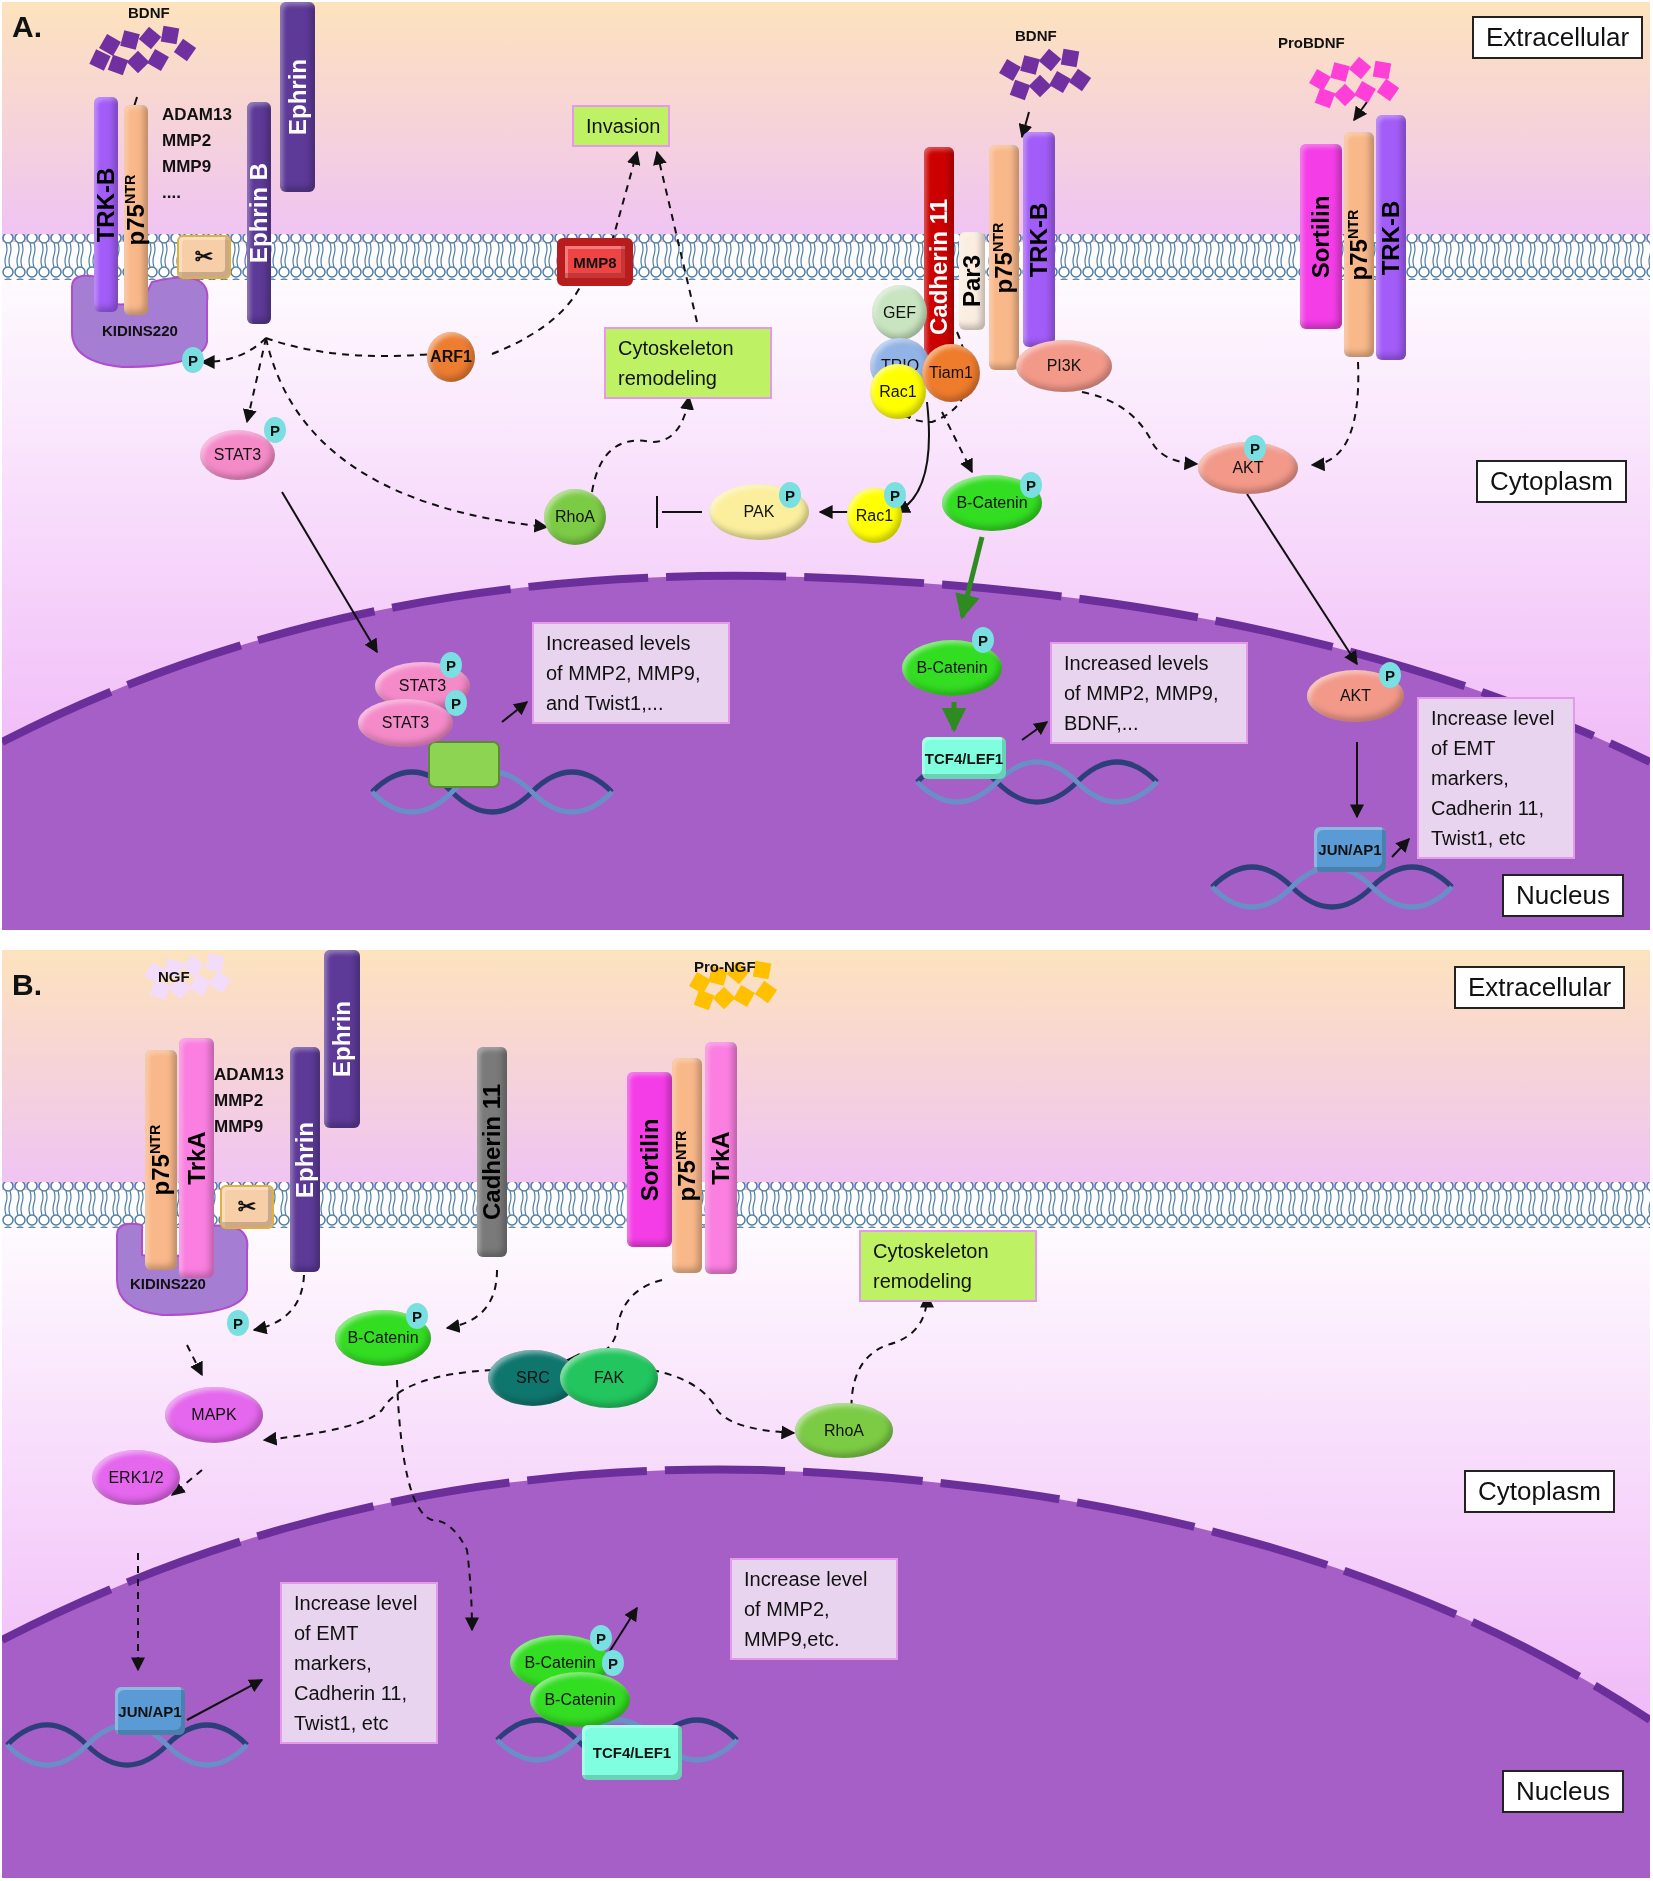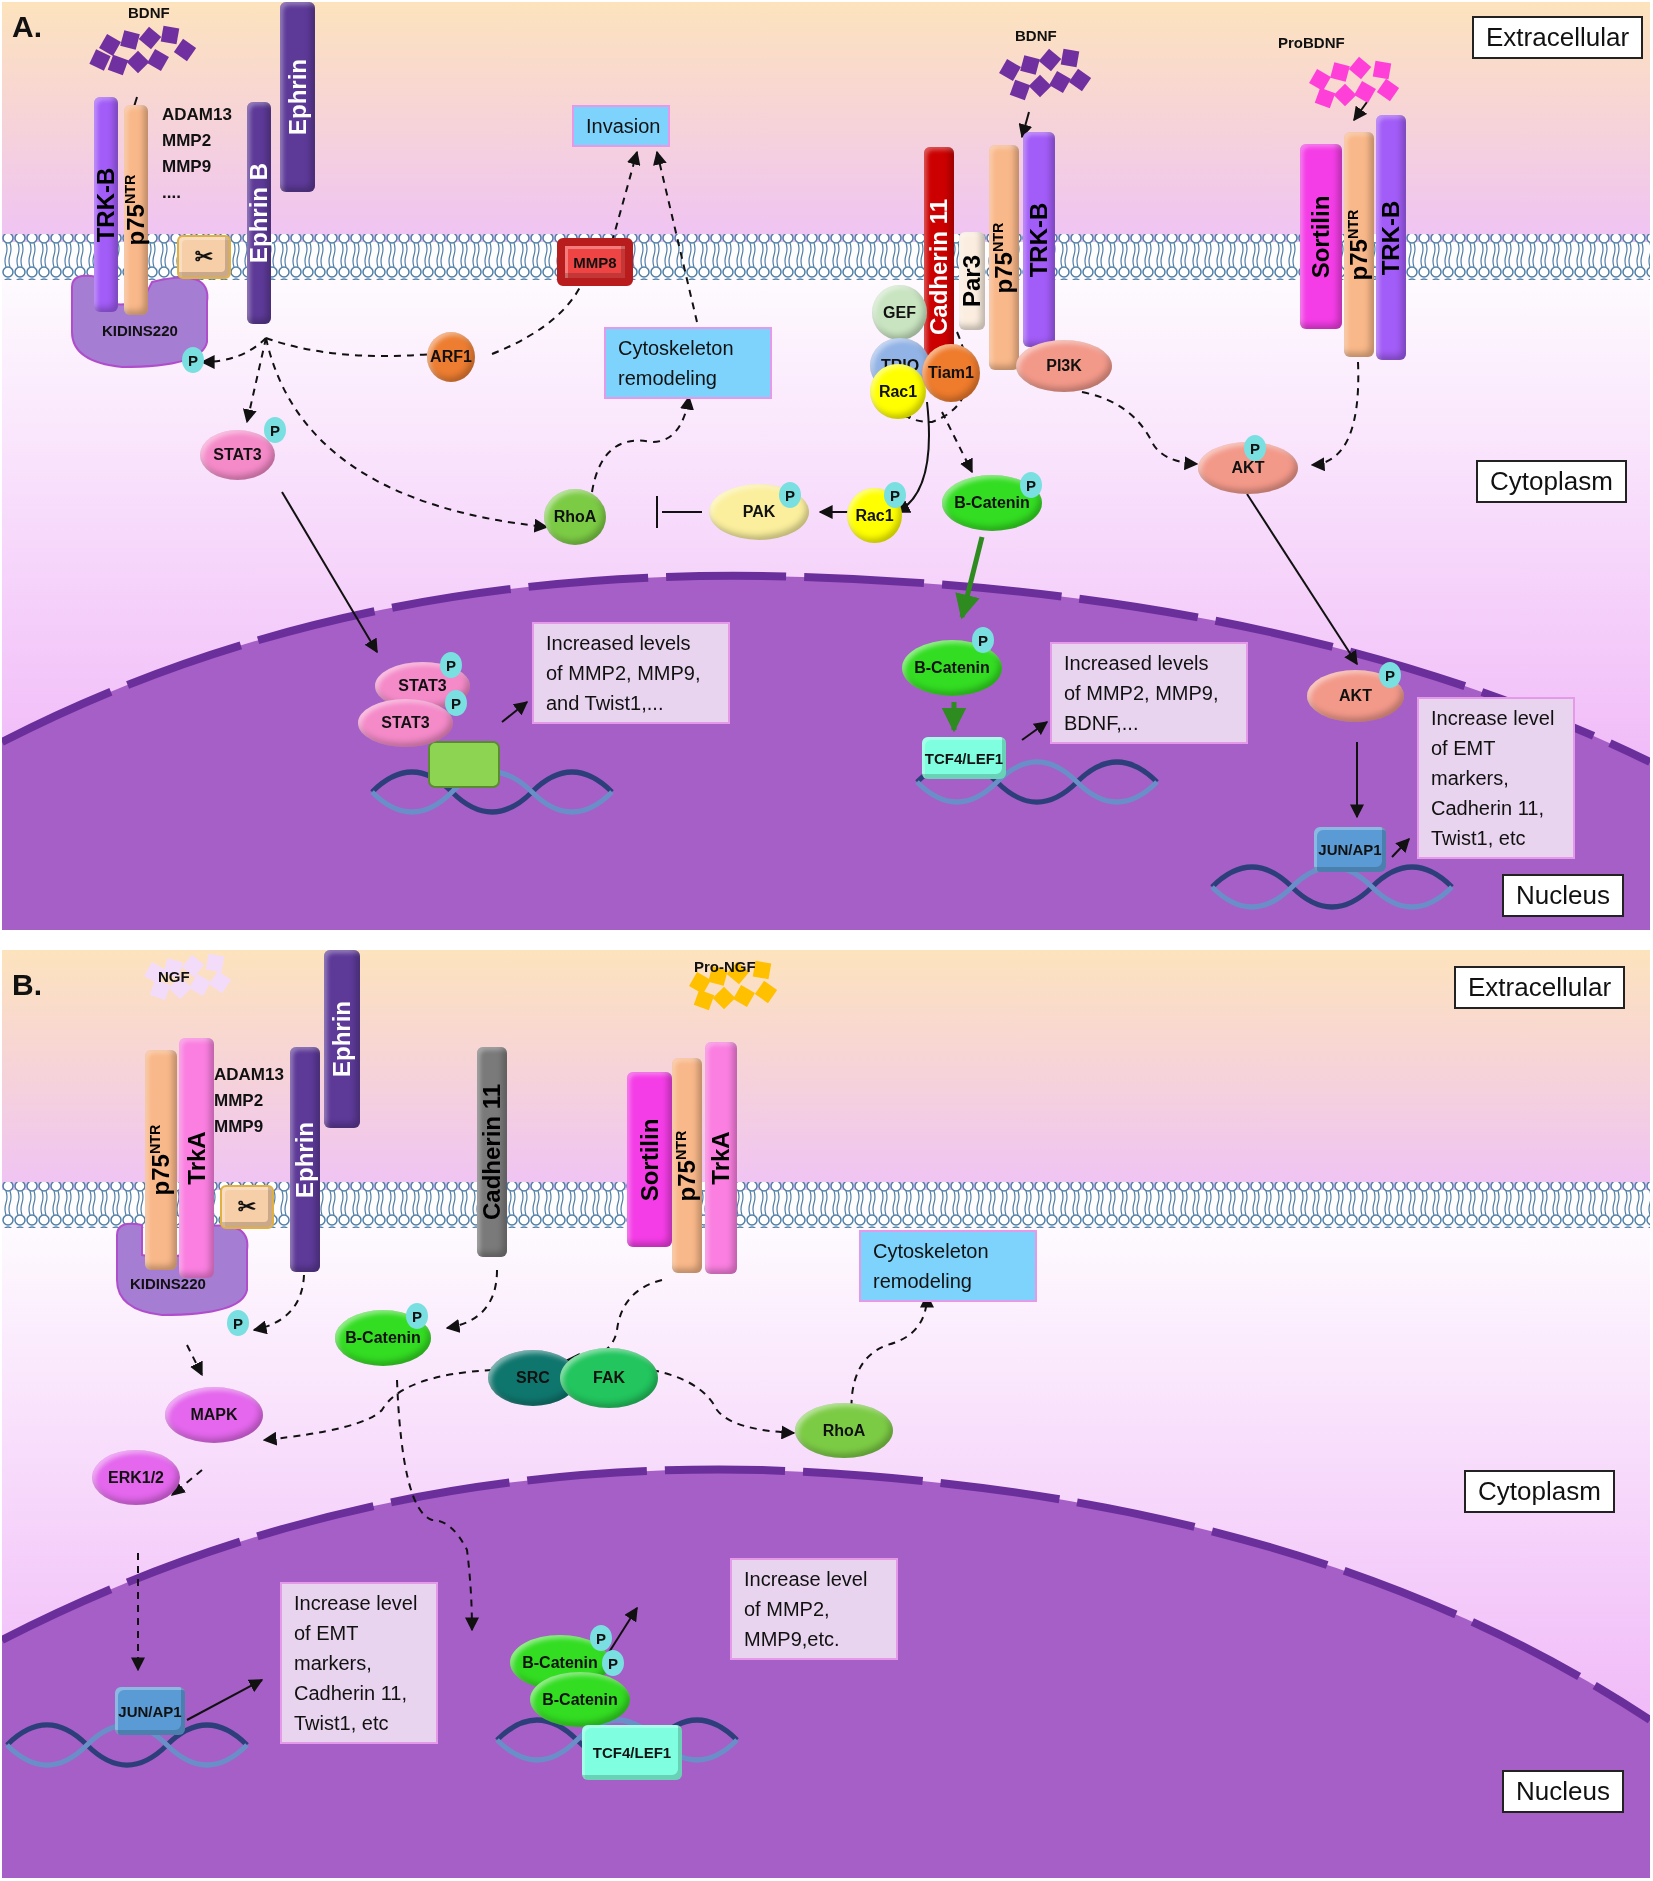--- a/index.html
+++ b/index.html
@@ -4,25 +4,25 @@
 <style>
   html,body{margin:0;padding:0;background:#ffffff;}
   body{width:1653px;height:1881px;position:relative;overflow:hidden;font-family:"Liberation Sans",sans-serif;}
   .panel{position:absolute;left:2px;width:1648px;overflow:hidden;}
   #panelA{top:2px;height:928px;}
   #panelB{top:950px;height:928px;}
   svg.bg{position:absolute;left:0;top:0;}
   .region{position:absolute;background:#fff;border:2px solid #222;font-size:26px;padding:4px 12px;white-space:nowrap;color:#111;}
   .tag{position:absolute;font-weight:bold;font-size:30px;color:#111;}
   .box{position:absolute;border:2px solid #e59ae9;font-size:20px;line-height:30px;padding:4px 12px;color:#111;}
-  .box.white{background:#7dd3fc;}
+  .box.white{background:#bef264;}
   .box.lilac{background:#e8d4ee;}
   .vbar{position:absolute;border-radius:6px;box-shadow:inset -4px -4px 6px rgba(0,0,0,.25),inset 3px 3px 4px rgba(255,255,255,.35);}
   .vtext{position:absolute;left:50%;top:50%;transform:translate(-50%,-50%) rotate(-90deg);white-space:nowrap;font-weight:bold;font-size:24px;}
-  .ell{position:absolute;border-radius:50%;display:flex;align-items:center;justify-content:center;font-weight:bold;font-size:16px;color:#111;box-shadow:inset -3px -4px 6px rgba(0,0,0,.25),inset 3px 3px 5px rgba(255,255,255,.5);}
+  .ell{position:absolute;border-radius:50%;display:flex;align-items:center;justify-content:center;font-weight:normal;font-size:16px;color:#111;box-shadow:inset -3px -4px 6px rgba(0,0,0,.25),inset 3px 3px 5px rgba(255,255,255,.5);}
   .pbadge{position:absolute;width:22px;height:26px;border-radius:50%;background:#7adfe0;font-weight:bold;font-size:15px;display:flex;align-items:center;justify-content:center;color:#111;}
   .rect{position:absolute;border-radius:6px;display:flex;align-items:center;justify-content:center;font-weight:bold;font-size:15px;color:#111;box-shadow:inset -4px -5px 0 rgba(0,0,0,.18),inset 3px 3px 0 rgba(255,255,255,.3);}
   .ligand{position:absolute;font-weight:bold;font-size:15px;color:#111;}
   .enz{position:absolute;font-weight:bold;font-size:17px;line-height:26px;color:#111;}
   .kid{position:absolute;font-weight:bold;font-size:15px;color:#111;}
   sup{font-size:60%;}
 </style>
 </head>
 <body>
 

